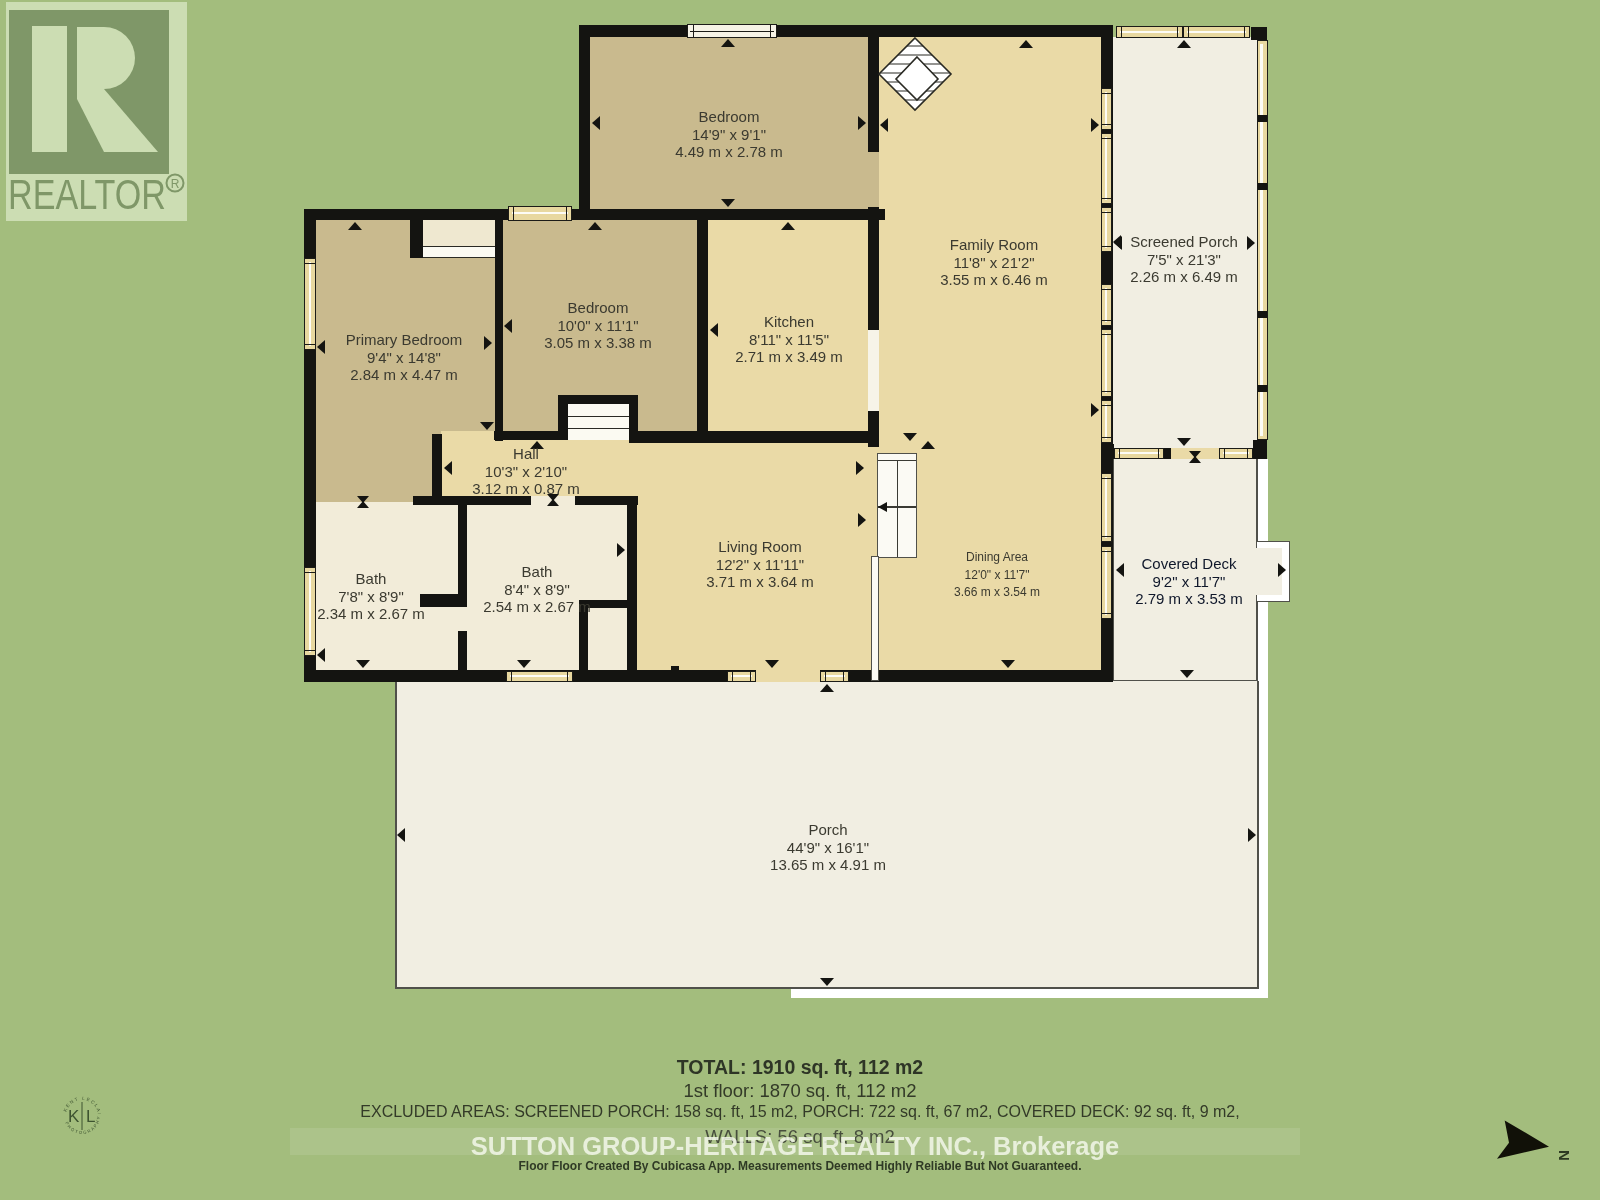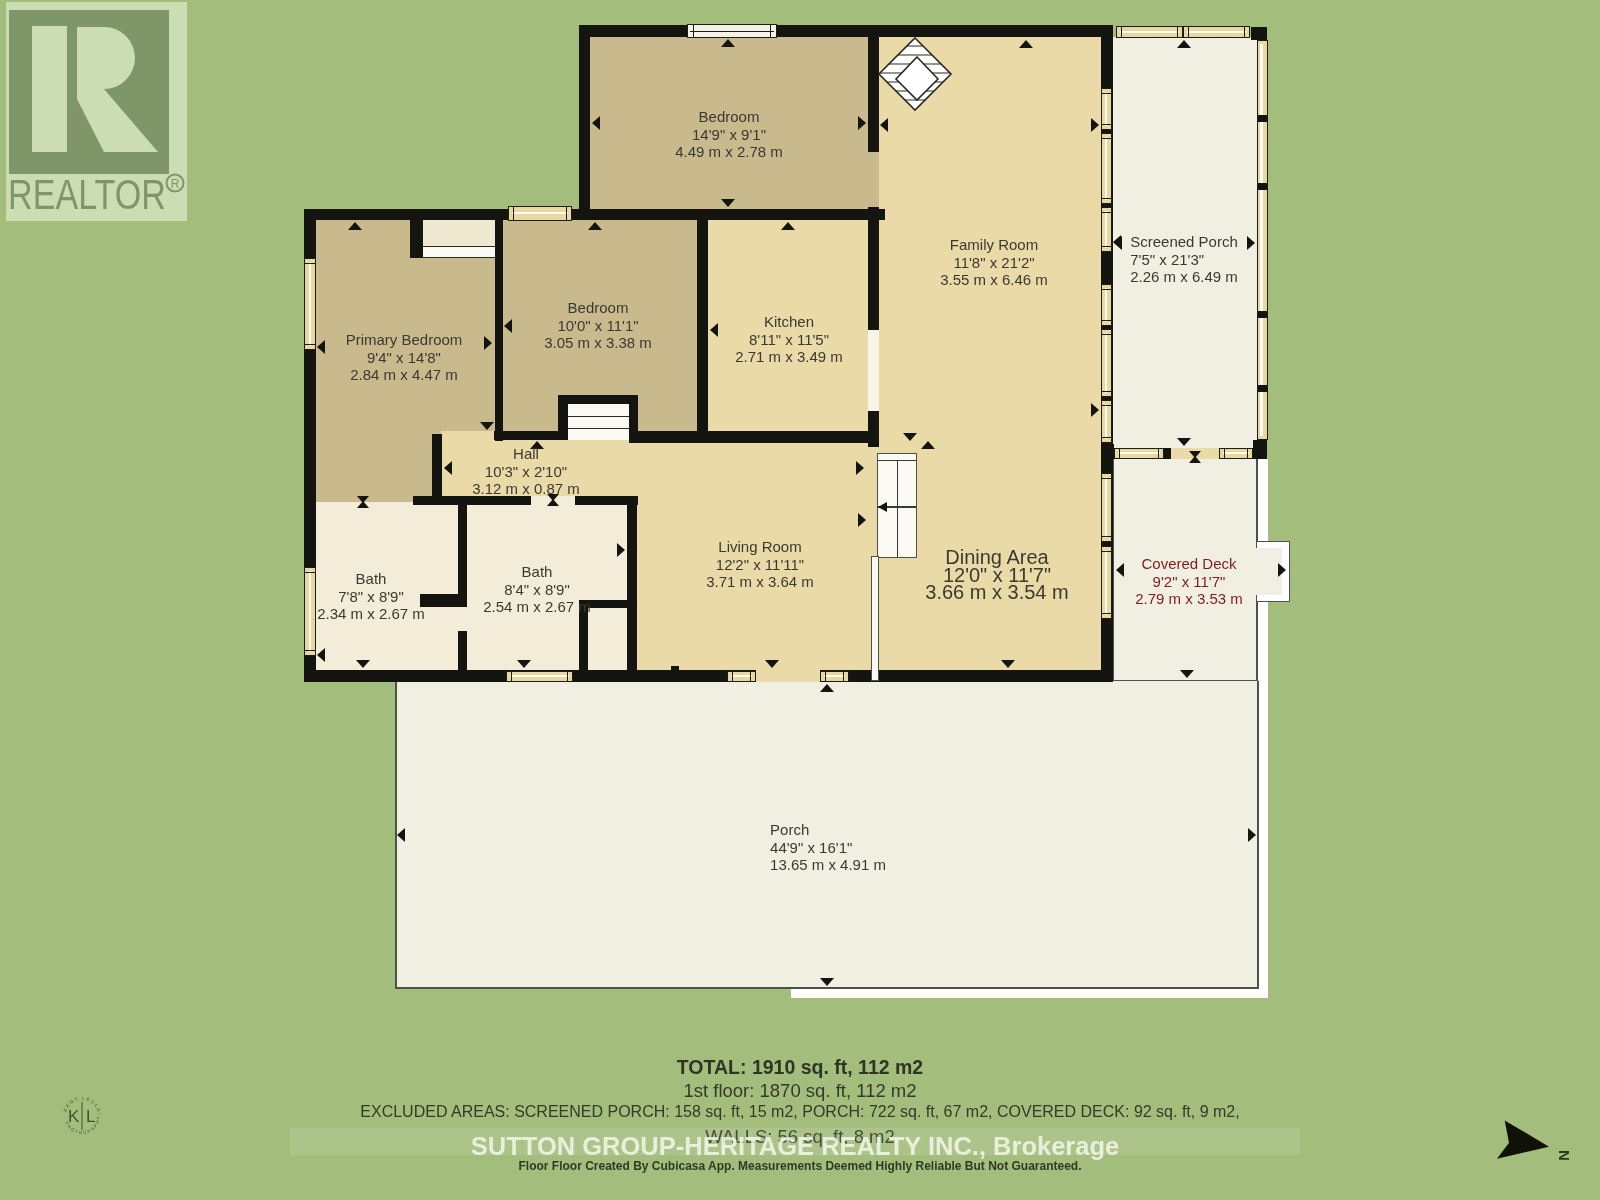--- a/index.html
+++ b/index.html
@@ -387,27 +387,27 @@
 <div style="position:absolute;left:526px;top:445px;transform:translateX(-50%);text-align:center;font-size:15px;line-height:17.5px;color:#3b3a30;white-space:nowrap;">Hall<br>10'3" x 2'10"<br>3.12 m x 0.87 m</div>
 
 <div style="position:absolute;left:371px;top:570px;transform:translateX(-50%);text-align:center;font-size:15px;line-height:17.5px;color:#3b3a30;white-space:nowrap;">Bath<br>7'8" x 8'9"<br>2.34 m x 2.67 m</div>
 
 <div style="position:absolute;left:537px;top:563px;transform:translateX(-50%);text-align:center;font-size:15px;line-height:17.5px;color:#3b3a30;white-space:nowrap;">Bath<br>8'4" x 8'9"<br>2.54 m x 2.67 m</div>
 
 <div style="position:absolute;left:760px;top:538px;transform:translateX(-50%);text-align:center;font-size:15px;line-height:17.5px;color:#3b3a30;white-space:nowrap;">Living Room<br>12'2" x 11'11"<br>3.71 m x 3.64 m</div>
 
 <div style="position:absolute;left:994px;top:236px;transform:translateX(-50%);text-align:center;font-size:15px;line-height:17.5px;color:#3b3a30;white-space:nowrap;">Family Room<br>11'8" x 21'2"<br>3.55 m x 6.46 m</div>
 
-<div style="position:absolute;left:997px;top:549px;transform:translateX(-50%);text-align:center;font-size:20px;line-height:17.5px;color:#3b3a30;white-space:nowrap;">Dining Area<br>12'0" x 11'7"<br>3.66 m x 3.54 m</div>
-
-<div style="position:absolute;left:1184px;top:233px;transform:translateX(-50%);font-size:15px;line-height:17.5px;color:#3b3a30;white-space:nowrap;">Screened Porch<br>7'5" x 21'3"<br>2.26 m x 6.49 m</div>
-
-<div style="position:absolute;left:1189px;top:555px;transform:translateX(-50%);text-align:center;font-size:15px;line-height:17.5px;color:#7f1d1d;white-space:nowrap;">Covered Deck<br>9'2" x 11'7"<br>2.79 m x 3.53 m</div>
-
-<div style="position:absolute;left:828px;top:821px;transform:translateX(-50%);text-align:left;font-size:15px;line-height:17.5px;color:#3b3a30;white-space:nowrap;">Porch<br>44'9" x 16'1"<br>13.65 m x 4.91 m</div>
+<div style="position:absolute;left:997px;top:549px;transform:translateX(-50%);text-align:center;font-size:12px;line-height:17.5px;color:#3b3a30;white-space:nowrap;">Dining Area<br>12'0" x 11'7"<br>3.66 m x 3.54 m</div>
+
+<div style="position:absolute;left:1184px;top:233px;transform:translateX(-50%);text-align:center;font-size:15px;line-height:17.5px;color:#3b3a30;white-space:nowrap;">Screened Porch<br>7'5" x 21'3"<br>2.26 m x 6.49 m</div>
+
+<div style="position:absolute;left:1189px;top:555px;transform:translateX(-50%);text-align:center;font-size:15px;line-height:17.5px;color:#0f172a;white-space:nowrap;">Covered Deck<br>9'2" x 11'7"<br>2.79 m x 3.53 m</div>
+
+<div style="position:absolute;left:828px;top:821px;transform:translateX(-50%);text-align:center;font-size:15px;line-height:17.5px;color:#3b3a30;white-space:nowrap;">Porch<br>44'9" x 16'1"<br>13.65 m x 4.91 m</div>
 
 <div style="position:absolute;left:800px;top:1056px;transform:translateX(-50%);white-space:nowrap;font-size:19.5px;font-weight:bold;color:#2e3526;">TOTAL: 1910 sq. ft, 112 m2</div>
 
 <div style="position:absolute;left:800px;top:1080px;transform:translateX(-50%);white-space:nowrap;font-size:18.5px;color:#333a28;">1st floor: 1870 sq. ft, 112 m2</div>
 
 <div style="position:absolute;left:800px;top:1103px;transform:translateX(-50%);white-space:nowrap;font-size:16px;color:#333a28;">EXCLUDED AREAS: SCREENED PORCH: 158 sq. ft, 15 m2, PORCH: 722 sq. ft, 67 m2, COVERED DECK: 92 sq. ft, 9 m2,</div>
 
 <div style="position:absolute;left:800px;top:1126px;transform:translateX(-50%);white-space:nowrap;font-size:18.5px;color:#333a28;">WALLS: 56 sq. ft, 8 m2</div>
 
 <div style="position:absolute;left:290px;top:1128px;width:1010px;height:27px;background:rgba(255,255,255,0.10);"></div>

